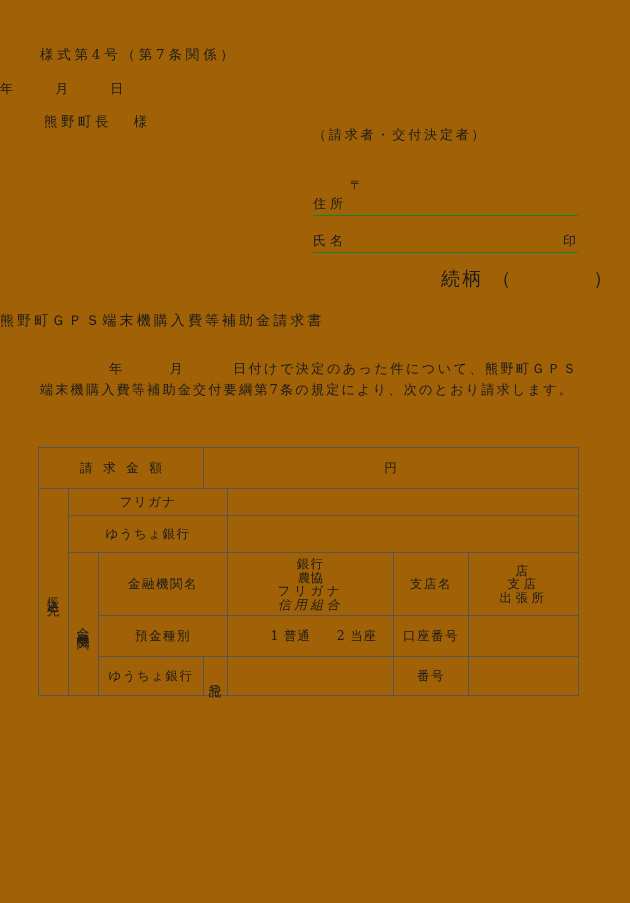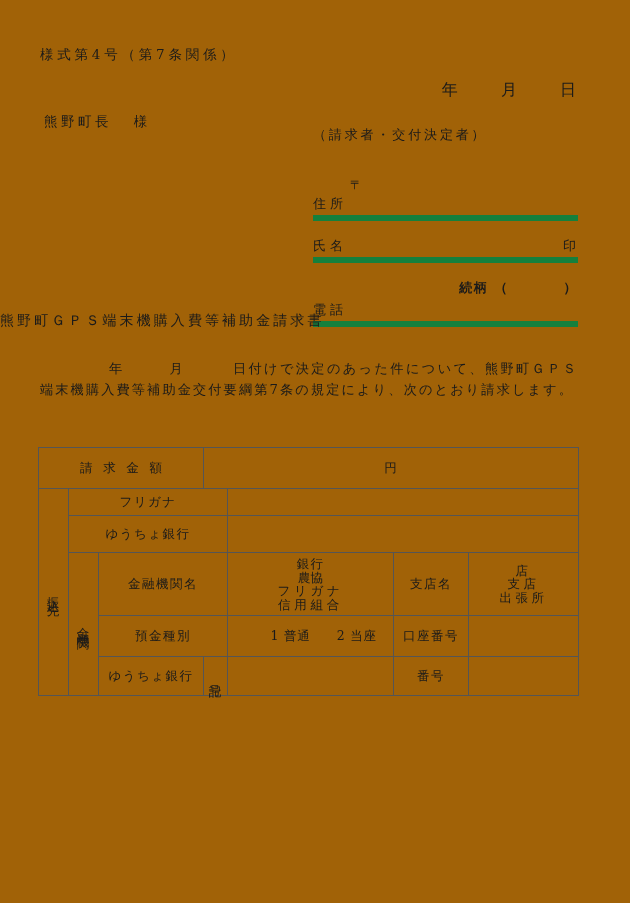--- a/index.html
+++ b/index.html
@@ -26,22 +26,22 @@
     top: 46px;
     font-size: 13.5px;
     letter-spacing: 0.28em;
     white-space: nowrap;
   }
   .date-line {
     position: absolute;
     left: 0;
     top: 80px;
     width: 578px;
-    text-align: right;
-    font-size: 16px;
+    text-align: left;
+    font-size: 13px;
     white-space: nowrap;
   }
   .date-line span { display: inline-block; }
   .date-y { margin-right: 38px; }
   .date-m { margin-right: 38px; }
   .date-d { margin-right: 2px; }
 
   .addressee {
     position: absolute;
     left: 44px;
@@ -70,47 +70,46 @@
   }
   .postal-mark {
     position: relative;
     height: 15px;
     font-size: 12px;
     padding-left: 37px;
     line-height: 15px;
   }
   .ul-row {
     position: relative;
-    border-bottom: 6px solid #15803d;
+    border-bottom: 1px solid #15803d;
     height: 22px;
     font-size: 13px;
     line-height: 22px;
     white-space: nowrap;
   }
   .ul-row .lbl {
     letter-spacing: 0.3em;
     display: inline-block;
   }
   .ul-row .right-mark {
     position: absolute;
     right: 2px;
     bottom: 0;
     line-height: 22px;
     letter-spacing: 0;
   }
   .gap-14 { height: 14px; }
   .zokugara {
-    font-size: 13px;
+    font-size: 19px;
     height: 22px;
     line-height: 22px;
     text-align: right;
     padding-left: 128px;
     letter-spacing: 0.12em;
     white-space: nowrap;
-    font-weight: bold;
   }
   .zokugara .paren-open { margin-left: 0.45em; }
   .zokugara .paren-close { margin-left: 4.2em; }
 
   
   .doc-title {
     position: absolute;
     left: 0;
     top: 312px;
     width: 630px;
@@ -183,21 +182,21 @@
   
   .bank-kinds {
     text-align: right;
     padding-right: 10px;
     line-height: 13.5px;
     font-size: 12px;
   }
   .bank-kinds div { white-space: nowrap; }
   .bk-1 { letter-spacing: 0.1em; }
   .bk-3 { letter-spacing: 0.30em; }
-  .bk-4 { letter-spacing: 0.30em; }
+  .bk-4 { letter-spacing: 0.30em; font-style: italic; }
 
   .branch-kinds {
     text-align: right;
     padding-right: 8px;
     line-height: 13.5px;
     font-size: 12px;
   }
   .branch-kinds div { white-space: nowrap; letter-spacing: 0.28em; }
 
   .deposit-kinds { font-size: 12.5px; letter-spacing: 0.06em; white-space: nowrap; }
@@ -251,23 +250,20 @@
       <span class="lbl">氏名</span>
       <span class="right-mark">印</span>
     </div>
 
     <div class="gap-14"></div>
 
     <div class="zokugara">
       <span>続柄</span><span class="paren-open">（</span><span class="paren-close">）</span>
     </div>
 
-    <div class="ul-row">
-      <span class="lbl">電話</span>
-    </div>
   </div>
 
   <div class="doc-title">熊野町ＧＰＳ端末機購入費等補助金請求書</div>
 
   <div class="body-para"><span class="indent"></span><span>年</span><span class="blank-y"></span><span>月</span><span class="blank-m"></span><span>日付けで決定のあった件について、熊野町ＧＰＳ端末機購入費等補助金交付要綱第7条の規定により、次のとおり請求します。</span></div>
 
   <div class="tbl-wrap">
     <table class="form-table">
       <colgroup>
         <col style="width:30px">

